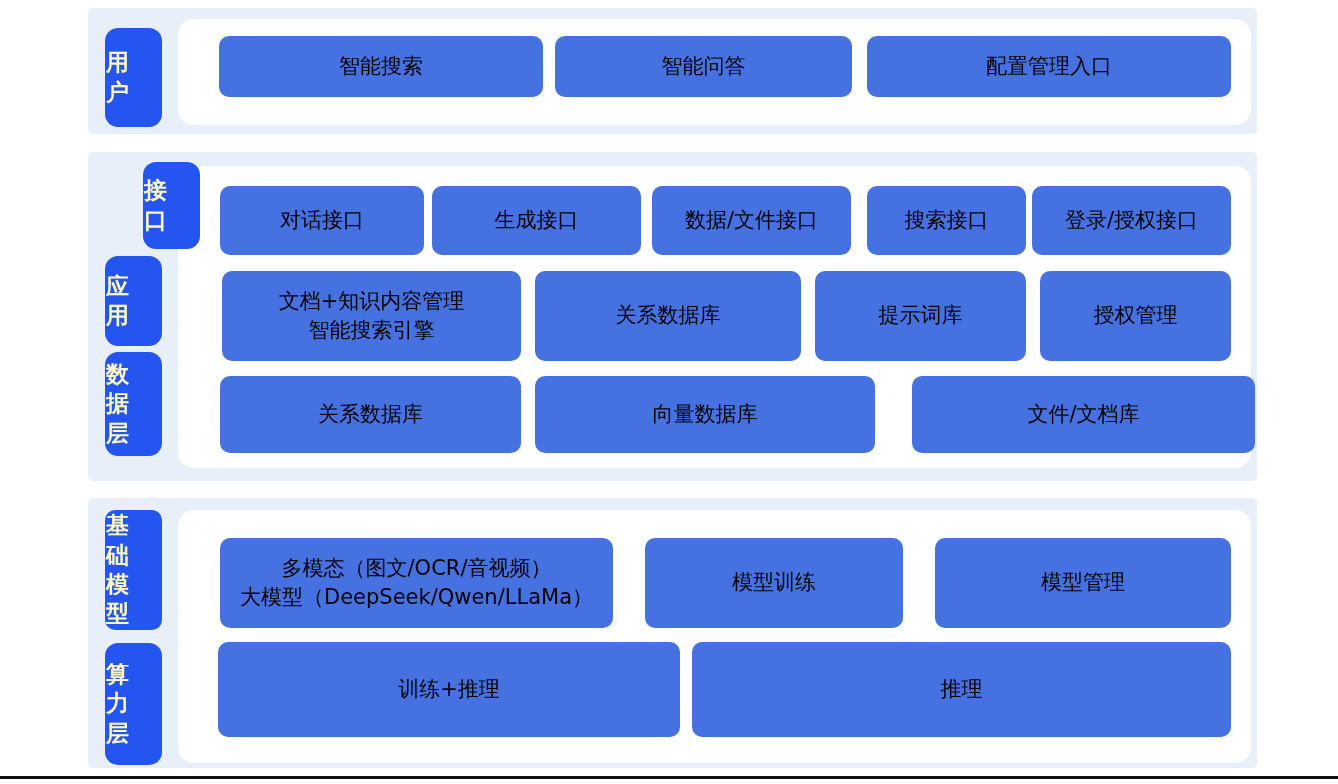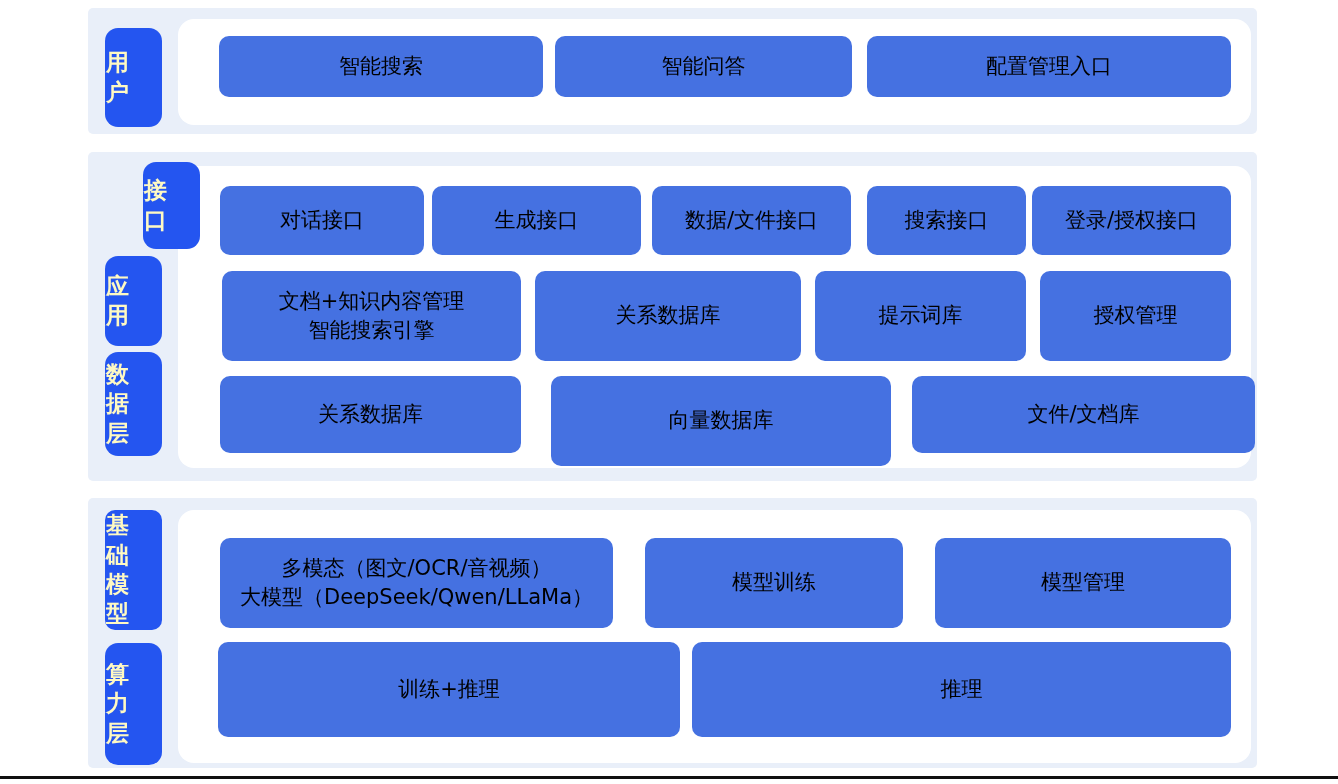--- a/index.html
+++ b/index.html
@@ -140,21 +140,21 @@
   <div class="btn" style="left:815px; top:271px; width:211px; height:90px;">
     <span>提示词库</span>
   </div>
   <div class="btn" style="left:220px; top:376px; width:301px; height:77px;">
     <span>关系数据库</span>
   </div>
 
   <div class="btn" style="left:1040px; top:271px; width:191px; height:90px;">
     <span>授权管理</span>
   </div>
-  <div class="btn" style="left:535px; top:376px; width:340px; height:90px;margin-left:16px;">
+  <div class="btn" style="left:535px; top:376px; width:340px; height:77px;">
     <span>向量数据库</span>
   </div>
   <div class="btn" style="left:912px; top:376px; width:343px; height:77px;">
     <span>文件/文档库</span>
   </div>
 
   <div class="band band-3"></div>
   <div class="panel panel-3"></div>
   <div class="side-label lbl-foundation">
     <span class="vtext">基础模型</span>

